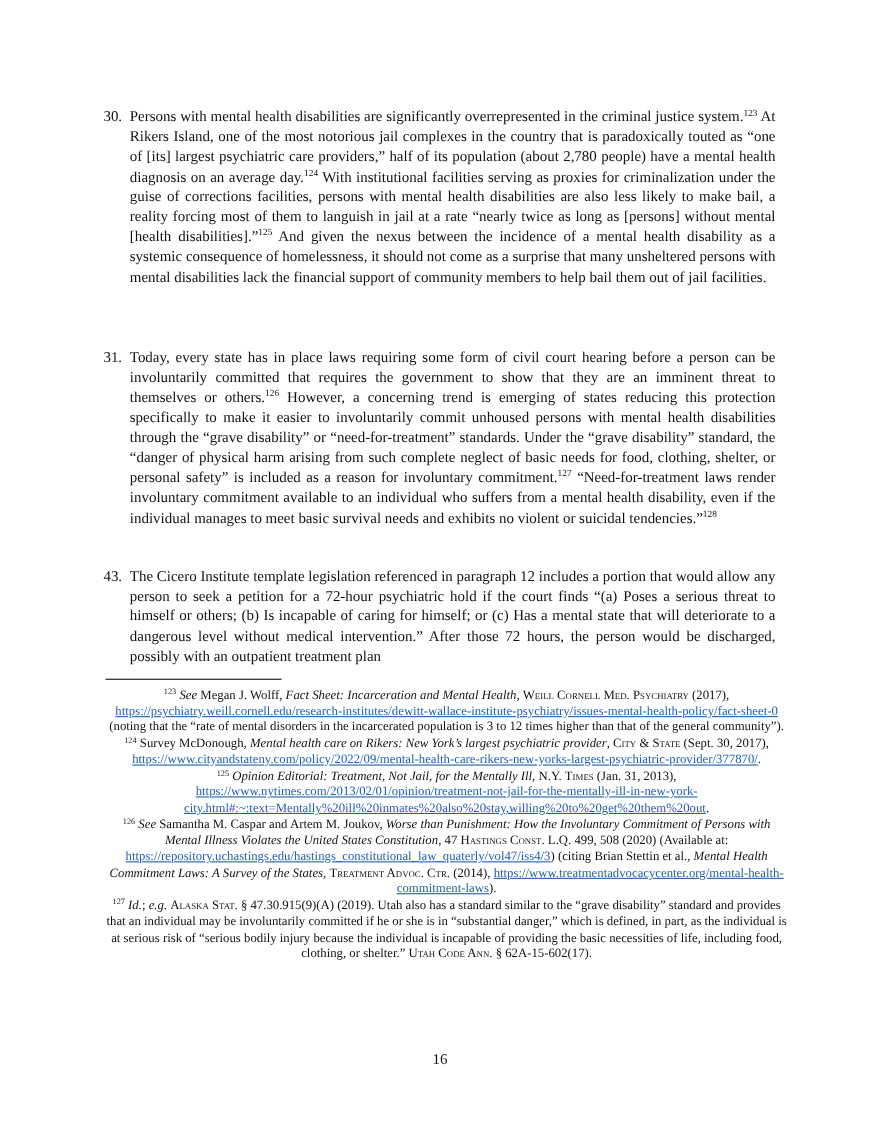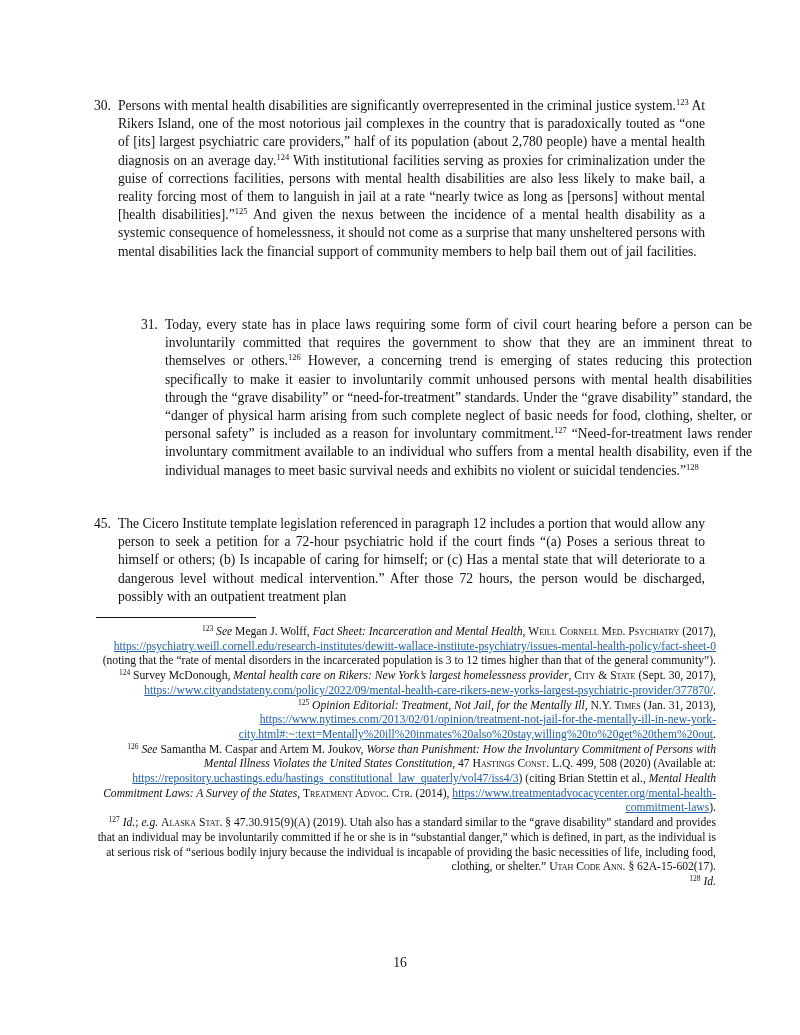--- a/index.html
+++ b/index.html
@@ -5,51 +5,50 @@
   html, body { margin: 0; padding: 0; background: #ffffff; }
   body { width: 800px; height: 1035px; position: relative; overflow: hidden;
          font-family: "Liberation Serif", "DejaVu Serif", serif; color: #111; }
   .page { position: absolute; left: 0; top: 0; width: 800px; height: 1035px; }
   .para { position: absolute; left: 96px; width: 609px; font-size: 13.6px; line-height: 18.2px;
           text-align: justify; }
   .para .num { position: absolute; left: -2px; top: 0; }
   .para .body { display: block; margin-left: 22px; text-indent: 0; }
   sup { font-size: 8.5px; line-height: 0; vertical-align: 5px; }
   #p30 { top: 97px; }
-  #p31 { top: 316px; margin-left: 47px; }
+  #p31 { top: 316px; }
   #p32 { top: 515px; }
   .sep { position: absolute; left: 96px; top: 617px; width: 160px; height: 0; border-top: 1px solid #111; }
   .footnotes { position: absolute; left: 96px; top: 625px; width: 620px; font-size: 11.6px; line-height: 14.7px; }
-  .fn { margin: 0; text-align: right; }
+  .fn { margin: 0; text-align: center; }
   .fn sup { font-size: 7.5px; vertical-align: 4px; }
   a.link { color: #1f5fb0; text-decoration: underline; }
   .sc { font-variant: small-caps; }
   .pagenum { position: absolute; left: 0; width: 800px; top: 955px; text-align: center; font-size: 13.6px; }
 </style>
 </head>
 <body>
 
 <div class="page">
   <div class="para" id="p30">
       <span class="num">30.</span>
       <span class="body"><span>Persons with mental health disabilities are significantly overrepresented in the criminal justice system.</span><sup>123</sup><span> At Rikers Island, one of the most notorious jail complexes in the country that is paradoxically touted as “one of [its] largest psychiatric care providers,” half of its population (about 2,780 people) have a mental health diagnosis on an average day.</span><sup>124</sup><span> With institutional facilities serving as proxies for criminalization under the guise of corrections facilities, persons with mental health disabilities are also less likely to make bail, a reality forcing most of them to languish in jail at a rate “nearly twice as long as [persons] without mental [health disabilities].”</span><sup>125</sup><span> And given the nexus between the incidence of a mental health disability as a systemic consequence of homelessness, it should not come as a surprise that many unsheltered persons with mental disabilities lack the financial support of community members to help bail them out of jail facilities.</span></span>
     </div>
   <div class="para" id="p31">
       <span class="num">31.</span>
       <span class="body"><span>Today, every state has in place laws requiring some form of civil court hearing before a person can be involuntarily committed that requires the government to show that they are an imminent threat to themselves or others.</span><sup>126</sup><span> However, a concerning trend is emerging of states reducing this protection specifically to make it easier to involuntarily commit unhoused persons with mental health disabilities through the “grave disability” or “need-for-treatment” standards. Under the “grave disability” standard, the “danger of physical harm arising from such complete neglect of basic needs for food, clothing, shelter, or personal safety” is included as a reason for involuntary commitment.</span><sup>127</sup><span> “Need-for-treatment laws render involuntary commitment available to an individual who suffers from a mental health disability, even if the individual manages to meet basic survival needs and exhibits no violent or suicidal tendencies.”</span><sup>128</sup></span>
     </div>
   <div class="para" id="p32">
-      <span class="num">45.</span>
+      <span class="num">43.</span>
       <span class="body"><span>The Cicero Institute template legislation referenced in paragraph 12 includes a portion that would allow any person to seek a petition for a 72-hour psychiatric hold if the court finds “(a) Poses a serious threat to himself or others; (b) Is incapable of caring for himself; or (c) Has a mental state that will deteriorate to a dangerous level without medical intervention.” After those 72 hours, the person would be discharged, possibly with an outpatient treatment plan</span></span>
     </div>
 
   <div class="sep"></div>
   <div class="footnotes" id="footnotes">
       <p class="fn"><sup>123</sup> <i>See</i><span> Megan J. Wolff, </span><i>Fact Sheet: Incarceration and Mental Health</i><span>, </span><span class="sc">Weill Cornell Med. Psychiatry</span><span> (2017), </span><a class="link" href="#">https://psychiatry.weill.cornell.edu/research-institutes/dewitt-wallace-institute-psychiatry/issues-mental-health-policy/fact-sheet-0</a><span> (noting that the “rate of mental disorders in the incarcerated population is 3 to 12 times higher than that of the general community”).</span></p>
-      <p class="fn"><sup>124</sup><span> Survey McDonough, </span><i>Mental health care on Rikers: New York’s largest homelessness provider</i><span>, </span><span class="sc">City &amp; State</span><span> (Sept. 30, 2017), </span><a class="link" href="#">https://www.cityandstateny.com/policy/2022/09/mental-health-care-rikers-new-yorks-largest-psychiatric-provider/377870/</a><span>.</span></p>
+      <p class="fn"><sup>124</sup><span> Survey McDonough, </span><i>Mental health care on Rikers: New York’s largest psychiatric provider</i><span>, </span><span class="sc">City &amp; State</span><span> (Sept. 30, 2017), </span><a class="link" href="#">https://www.cityandstateny.com/policy/2022/09/mental-health-care-rikers-new-yorks-largest-psychiatric-provider/377870/</a><span>.</span></p>
       <p class="fn"><sup>125</sup><i> Opinion Editorial: Treatment, Not Jail, for the Mentally Ill</i><span>, N.Y. </span><span class="sc">Times</span><span> (Jan. 31, 2013), </span><a class="link" href="#">https://www.nytimes.com/2013/02/01/opinion/treatment-not-jail-for-the-mentally-ill-in-new-york-city.html#:~:text=Mentally%20ill%20inmates%20also%20stay,willing%20to%20get%20them%20out</a><span>.</span></p>
       <p class="fn"><sup>126</sup><i> See</i><span> Samantha M. Caspar and Artem M. Joukov, </span><i>Worse than Punishment: How the Involuntary Commitment of Persons with Mental Illness Violates the United States Constitution</i><span>, 47 </span><span class="sc">Hastings Const. L.Q.</span><span> 499, 508 (2020) (Available at: </span><a class="link" href="#">https://repository.uchastings.edu/hastings_constitutional_law_quaterly/vol47/iss4/3</a><span>) (citing Brian Stettin et al., </span><i>Mental Health Commitment Laws: A Survey of the States</i><span>, </span><span class="sc">Treatment Advoc. Ctr.</span><span> (2014), </span><a class="link" href="#">https://www.treatmentadvocacycenter.org/mental-health-commitment-laws</a><span>).</span></p>
       <p class="fn"><sup>127</sup><i> Id.</i><span>; </span><i>e.g.</i><span> </span><span class="sc">Alaska Stat.</span><span> § 47.30.915(9)(A) (2019). Utah also has a standard similar to the “grave disability” standard and provides that an individual may be involuntarily committed if he or she is in “substantial danger,” which is defined, in part, as the individual is at serious risk of “serious bodily injury because the individual is incapable of providing the basic necessities of life, including food, clothing, or shelter.” </span><span class="sc">Utah Code Ann.</span><span> § 62A-15-602(17).</span></p>
-      <p class="fn"><sup>128</sup><i> Id.</i></p>
     </div>
 
   <div class="pagenum">16</div>
 </div>
 
 </body></html>

